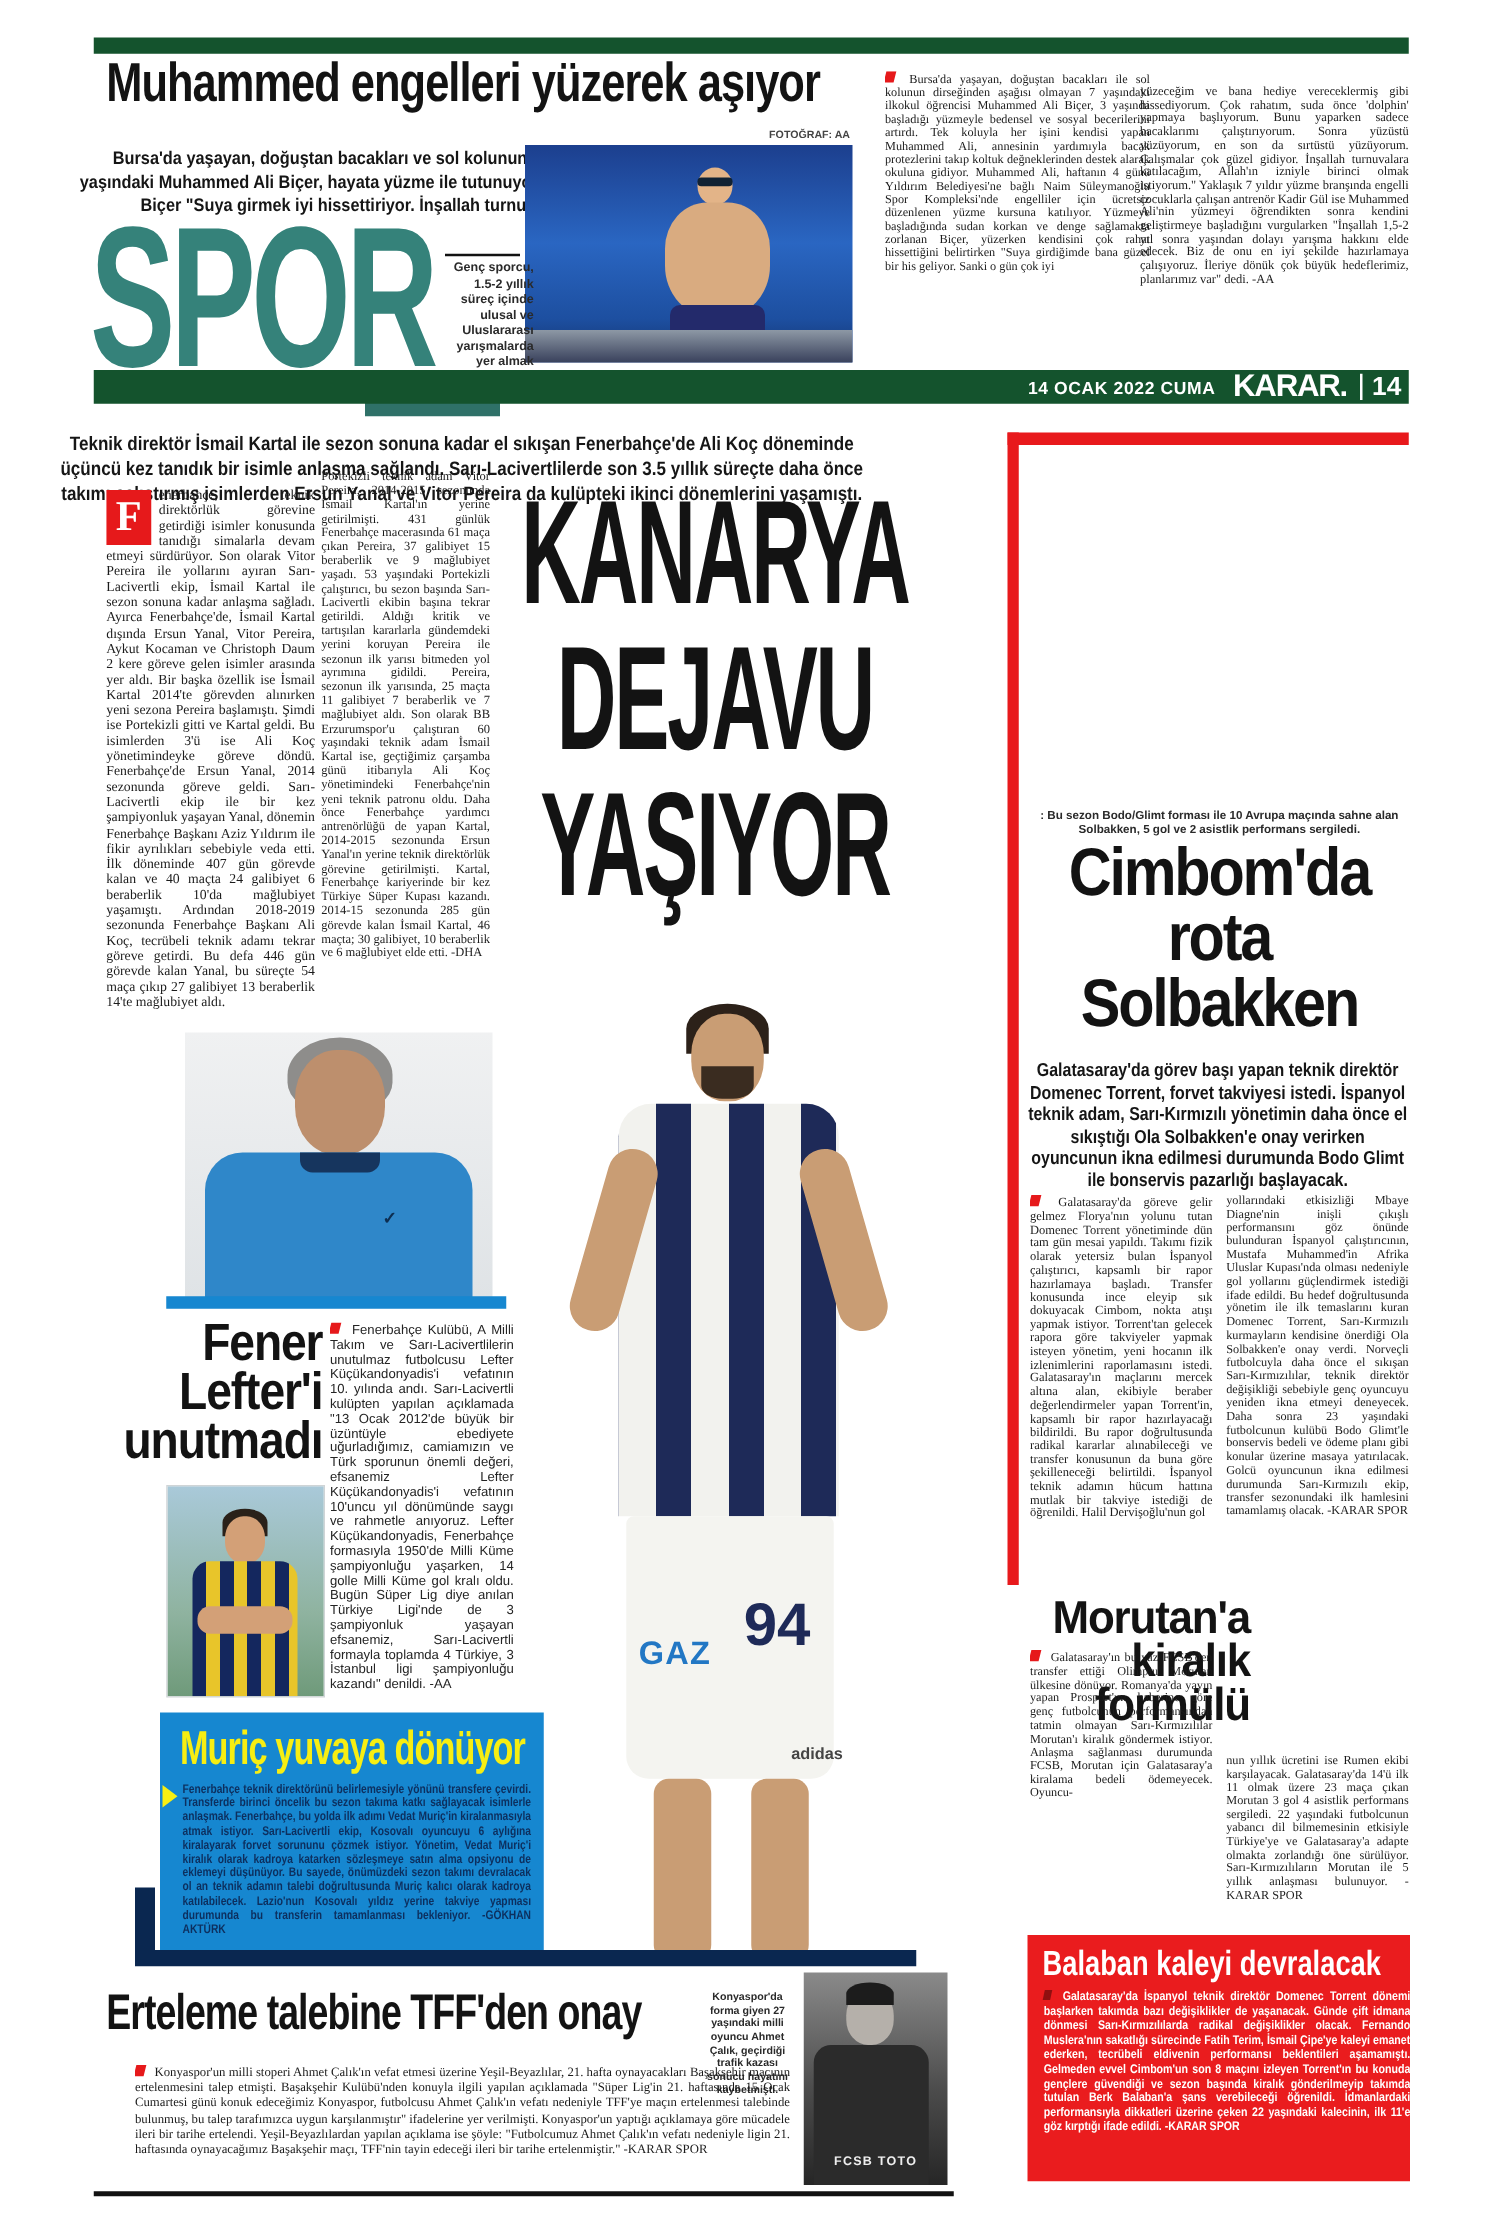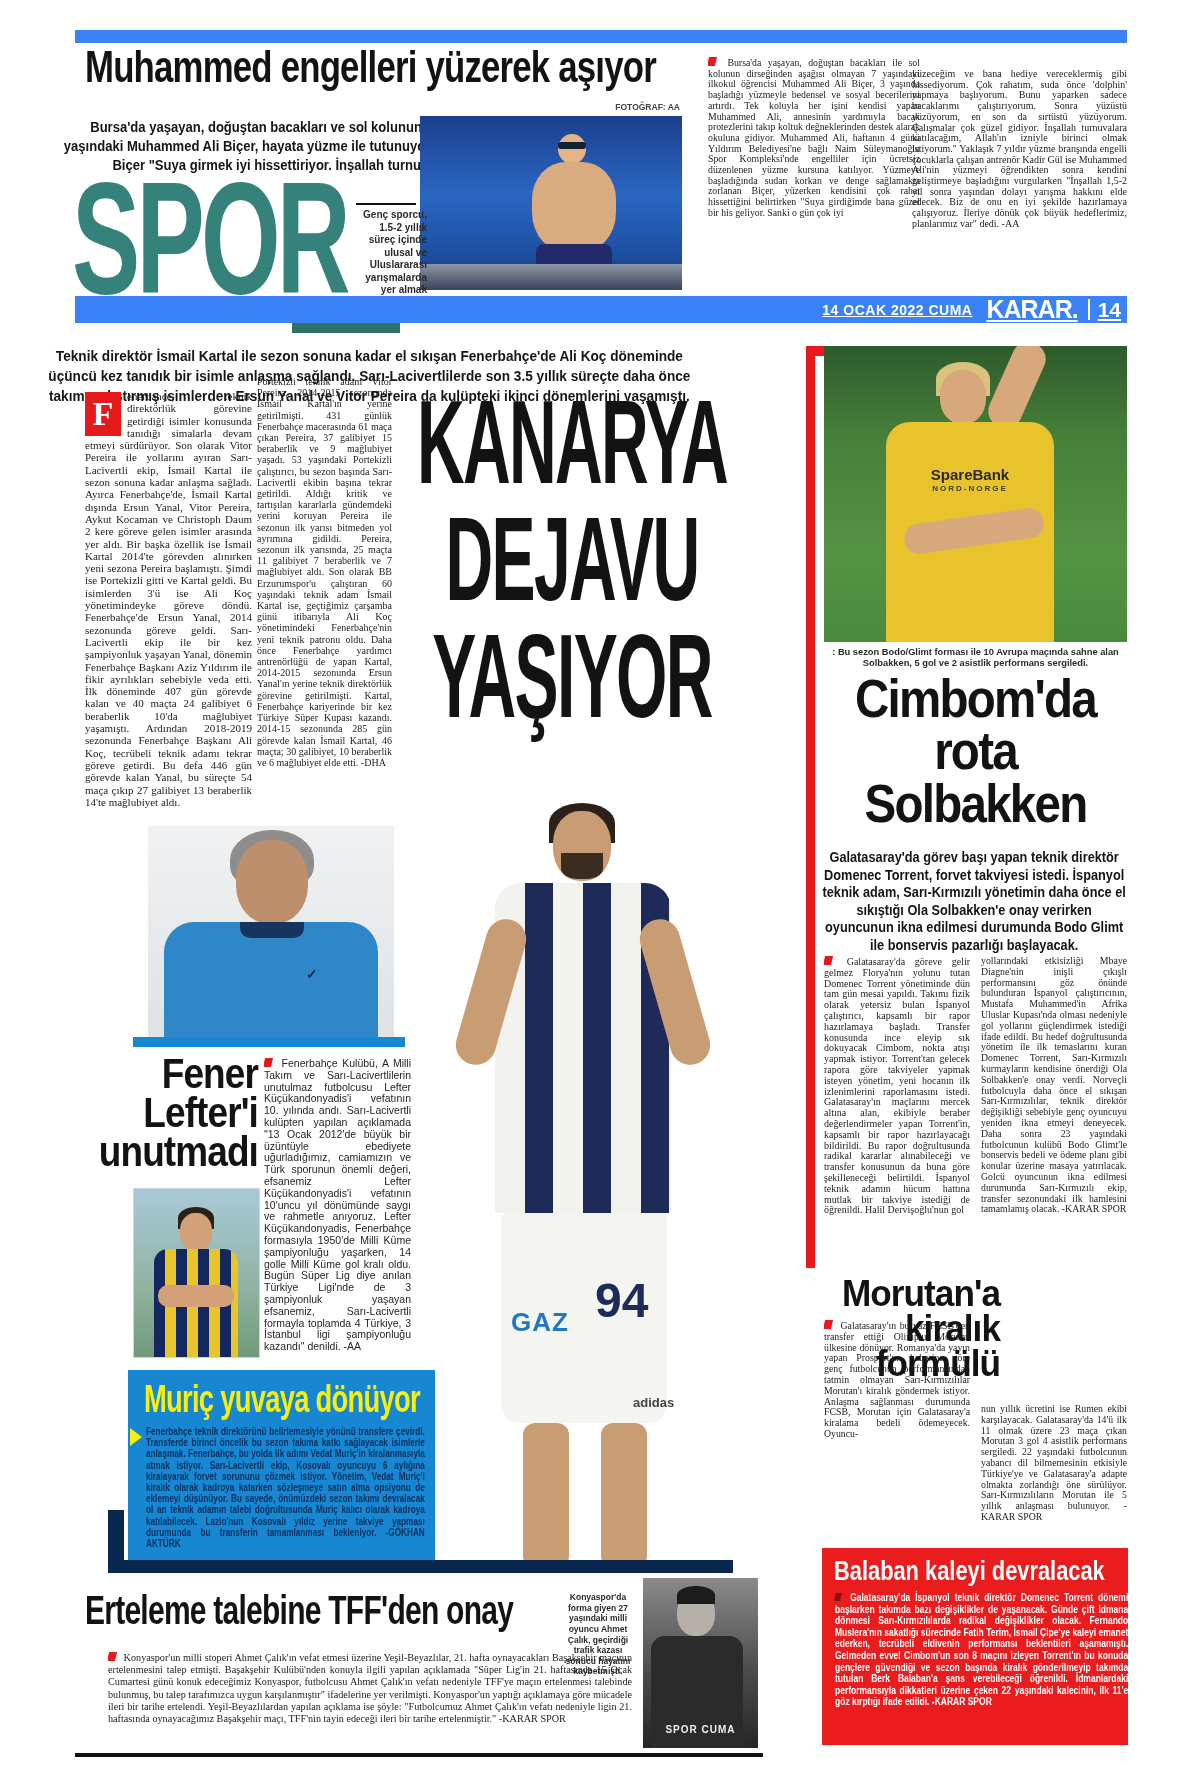--- a/index.html
+++ b/index.html
@@ -16,21 +16,21 @@
   .oC{transform-origin:center top;}
   .oR{transform-origin:right top;}
   .bul::before{content:"";display:inline-block;width:8px;height:9px;background:#e6191b;
         transform:skewX(-14deg);margin-right:5px;}
   .bulD::before{content:"";display:inline-block;width:7px;height:8px;background:#8f0f10;
         transform:skewX(-14deg);margin-right:5px;}
   .dropcap{float:left;width:36px;height:44px;background:#e6191b;color:#fff;
         font-family:"Liberation Serif",serif;font-weight:bold;font-size:34px;line-height:44px;
         text-align:center;margin:2px 6px 0 0;}
   .photo{overflow:hidden;position:absolute;}
-  .tealbar{background:#3b82f6;text-decoration:underline;}
+  .tealbar{background:#14532d;}
   .datebar{display:flex;align-items:center;justify-content:flex-end;color:#fff;}
   .redline{background:#e8191c;}
   .capt{font-weight:bold;color:#2a2a2a;}
 </style>
 </head>
 <body>
 
 <div class="page">
 
   <div class="abs tealbar" style="left:75px;top:30px;width:1052px;height:13px;"></div>
@@ -103,29 +103,20 @@
     <div class="abs sans" style="left:74px;top:600px;font-size:26px;font-weight:bold;color:#2277c4;letter-spacing:1px;">GAZ</div>
     <div class="abs sans" style="left:158px;top:566px;font-size:48px;font-weight:bold;color:#1e2a58;">94</div>
     <div class="abs sans" style="left:196px;top:688px;font-size:13px;font-weight:bold;color:#444;">adidas</div>
     <div class="abs" style="left:86px;top:716px;width:46px;height:145px;background:#c99d74;border-radius:12px;"></div>
     <div class="abs" style="left:164px;top:716px;width:46px;height:145px;background:#c99d74;border-radius:12px;"></div>
   </div>
 
   <div class="abs redline" style="left:806px;top:346px;width:321px;height:10px;"></div>
   <div class="abs redline" style="left:806px;top:346px;width:9px;height:922px;"></div>
 
-  <div class="photo" style="left:824px;top:346px;width:303px;height:296px;background:linear-gradient(180deg,#2d5a2c 0%,#477f3a 30%,#549343 70%,#4a8a3c 100%);">
-    <div class="abs" style="left:112px;top:16px;width:54px;height:34px;border-radius:50% 50% 0 0;background:#d9c27c;"></div>
-    <div class="abs" style="left:116px;top:24px;width:46px;height:54px;border-radius:46%;background:#d7a87c;"></div>
-    <div class="abs" style="left:176px;top:-6px;width:34px;height:90px;border-radius:16px;background:#d7a87c;transform:rotate(24deg);"></div>
-    <div class="abs" style="left:62px;top:76px;width:168px;height:220px;border-radius:24px 24px 0 0;background:#e9c question32b;background:#e9c32b;"></div>
-    <div class="abs sans ctr" style="left:62px;top:120px;width:168px;font-size:15px;font-weight:bold;color:#2b2b2b;">SpareBank</div>
-    <div class="abs sans ctr" style="left:62px;top:138px;width:168px;font-size:8px;font-weight:bold;color:#3b3b3b;letter-spacing:2px;">NORD-NORGE</div>
-    <div class="abs" style="left:80px;top:170px;width:140px;height:30px;border-radius:14px;background:#d7a87c;transform:rotate(-8deg);"></div>
-  </div>
   <div class="abs sans ctr capt" style="left:824px;top:647px;width:303px;font-size:9.3px;line-height:1.2;">: Bu sezon Bodo/Glimt forması ile 10 Avrupa maçında sahne alan Solbakken, 5 gol ve 2 asistlik performans sergiledi.</div>
 
   <div class="abs hl oC ctr" style="left:803px;top:672px;width:345px;font-size:54px;line-height:.97;letter-spacing:-2px;transform:scaleX(.88);">
     <div>Cimbom'da</div>
     <div>rota</div>
     <div>Solbakken</div>
   </div>
 
   <div class="abs sans oL ctr" style="left:822px;top:848px;width:358px;font-size:15px;font-weight:bold;line-height:1.17;color:#151515;transform:scaleX(.85);">Galatasaray'da görev başı yapan teknik direktör Domenec Torrent, forvet takviyesi istedi. İspanyol teknik adam, Sarı-Kırmızılı yönetimin daha önce el sıkıştığı Ola Solbakken'e onay verirken oyuncunun ikna edilmesi durumunda Bodo Glimt ile bonservis pazarlığı başlayacak.</div>
 
@@ -179,20 +170,20 @@
   </div>
   <div class="abs" style="left:108px;top:1560px;width:625px;height:13px;background:#0a2750;z-index:4;"></div>
   <div class="abs" style="left:108px;top:1510px;width:16px;height:62px;background:#0a2750;z-index:4;"></div>
 
   <div class="abs hl oL nowrap" style="left:85px;top:1588px;font-size:40px;transform:scaleX(.75);">Erteleme talebine TFF'den onay</div>
   <div class="abs sans ctr capt" style="left:558px;top:1592px;width:80px;font-size:8.5px;line-height:1.25;">Konyaspor'da forma giyen 27 yaşındaki milli oyuncu Ahmet Çalık, geçirdiği trafik kazası sonucu hayatını kaybetmişti.</div>
   <div class="photo" style="left:643px;top:1578px;width:115px;height:170px;background:linear-gradient(180deg,#8a8a8a,#4c4c4c 55%,#262626);">
     <div class="abs" style="left:34px;top:14px;width:38px;height:44px;border-radius:46%;background:#b5b0aa;"></div>
     <div class="abs" style="left:34px;top:8px;width:38px;height:18px;border-radius:50% 50% 0 0;background:#1c1c1c;"></div>
     <div class="abs" style="left:8px;top:58px;width:92px;height:112px;border-radius:14px 14px 0 0;background:#2b2b2b;"></div>
-    <div class="abs sans ctr" style="left:0;top:146px;width:115px;font-size:10px;font-weight:bold;color:#eee;letter-spacing:1px;">SPOR CUMA</div>
+    <div class="abs sans ctr" style="left:0;top:146px;width:115px;font-size:10px;font-weight:bold;color:#eee;letter-spacing:1px;">FCSB TOTO</div>
   </div>
   <div class="abs serif bul" style="left:108px;top:1652px;width:524px;height:100px;font-size:10.2px;line-height:12.2px;overflow:hidden;">
     <span>Konyaspor'un milli stoperi Ahmet Çalık'ın vefat etmesi üzerine Yeşil-Beyazlılar, 21. hafta oynayacakları Başakşehir maçının ertelenmesini talep etmişti. Başakşehir Kulübü'nden konuyla ilgili yapılan açıklamada "Süper Lig'in 21. haftasında 15 Ocak Cumartesi günü konuk edeceğimiz Konyaspor, futbolcusu Ahmet Çalık'ın vefatı nedeniyle TFF'ye maçın ertelenmesi talebinde bulunmuş, bu talep tarafımızca uygun karşılanmıştır" ifadelerine yer verilmişti. Konyaspor'un yaptığı açıklamaya göre mücadele ileri bir tarihe ertelendi. Yeşil-Beyazlılardan yapılan açıklama ise şöyle: "Futbolcumuz Ahmet Çalık'ın vefatı nedeniyle ligin 21. haftasında oynayacağımız Başakşehir maçı, TFF'nin tayin edeceği ileri bir tarihe ertelenmiştir." -KARAR SPOR</span>
   </div>
   <div class="abs" style="left:75px;top:1753px;width:688px;height:4px;background:#111;"></div>
 
 </div>
 
 </body></html>

